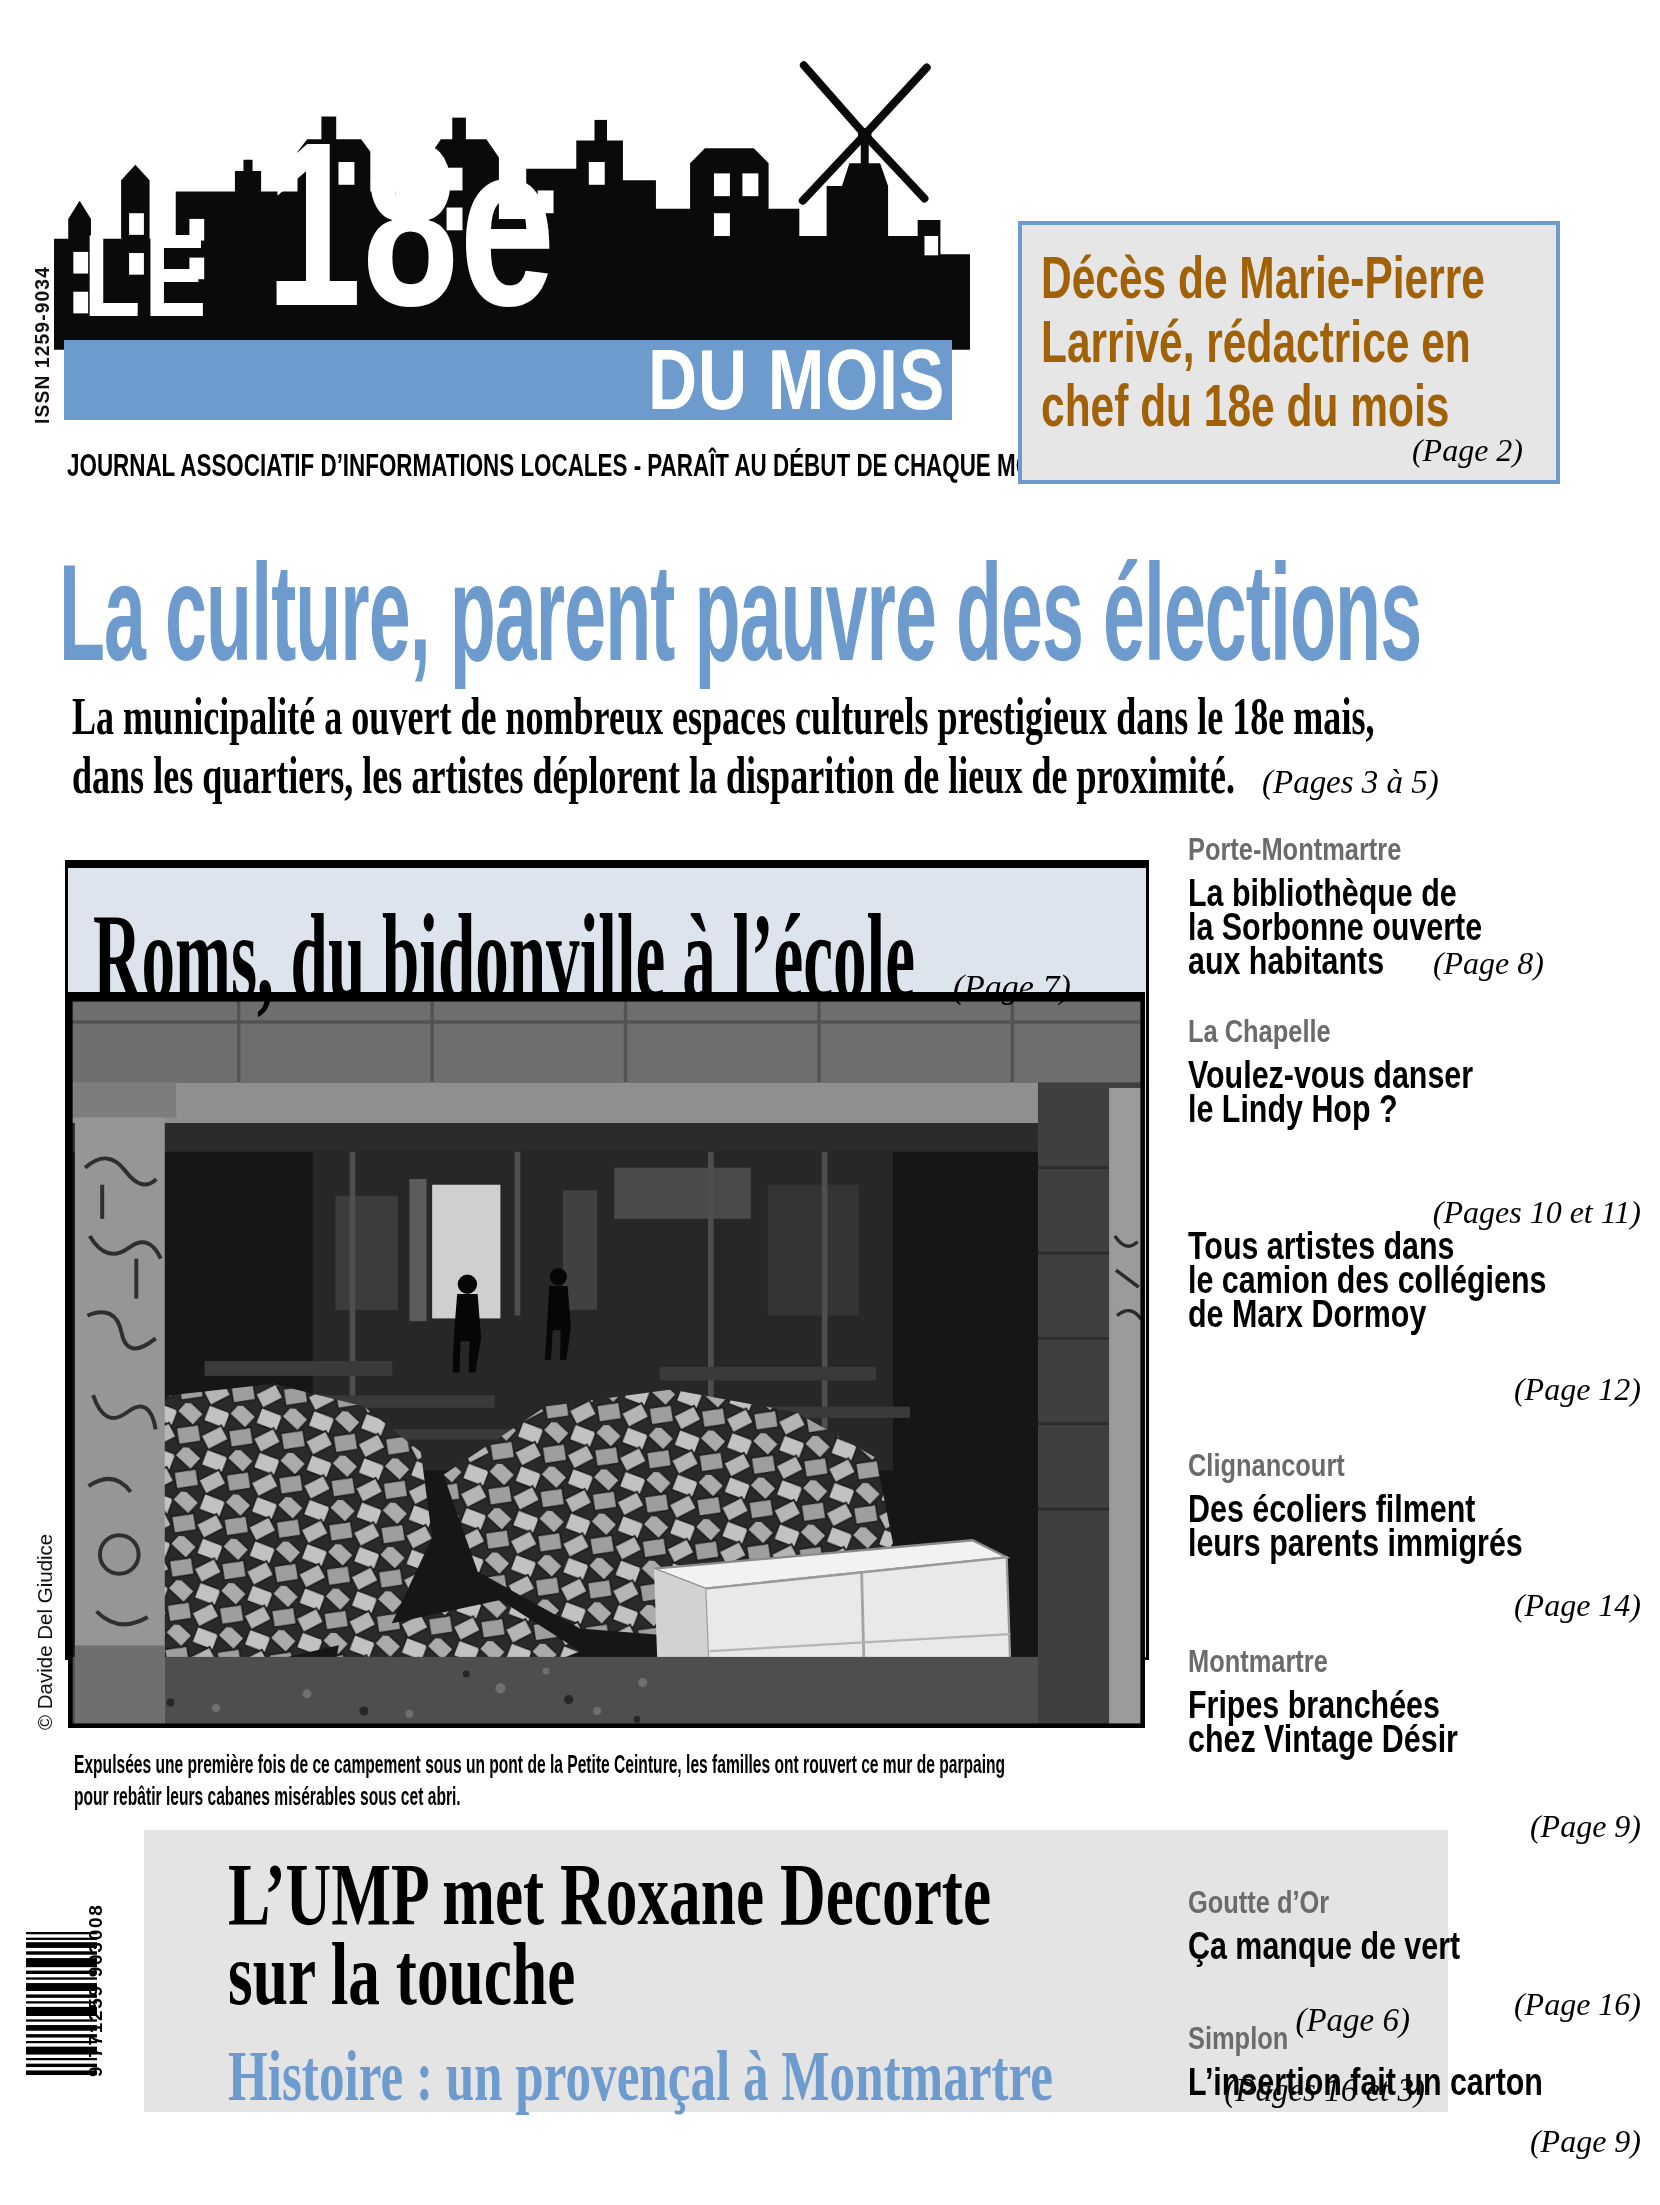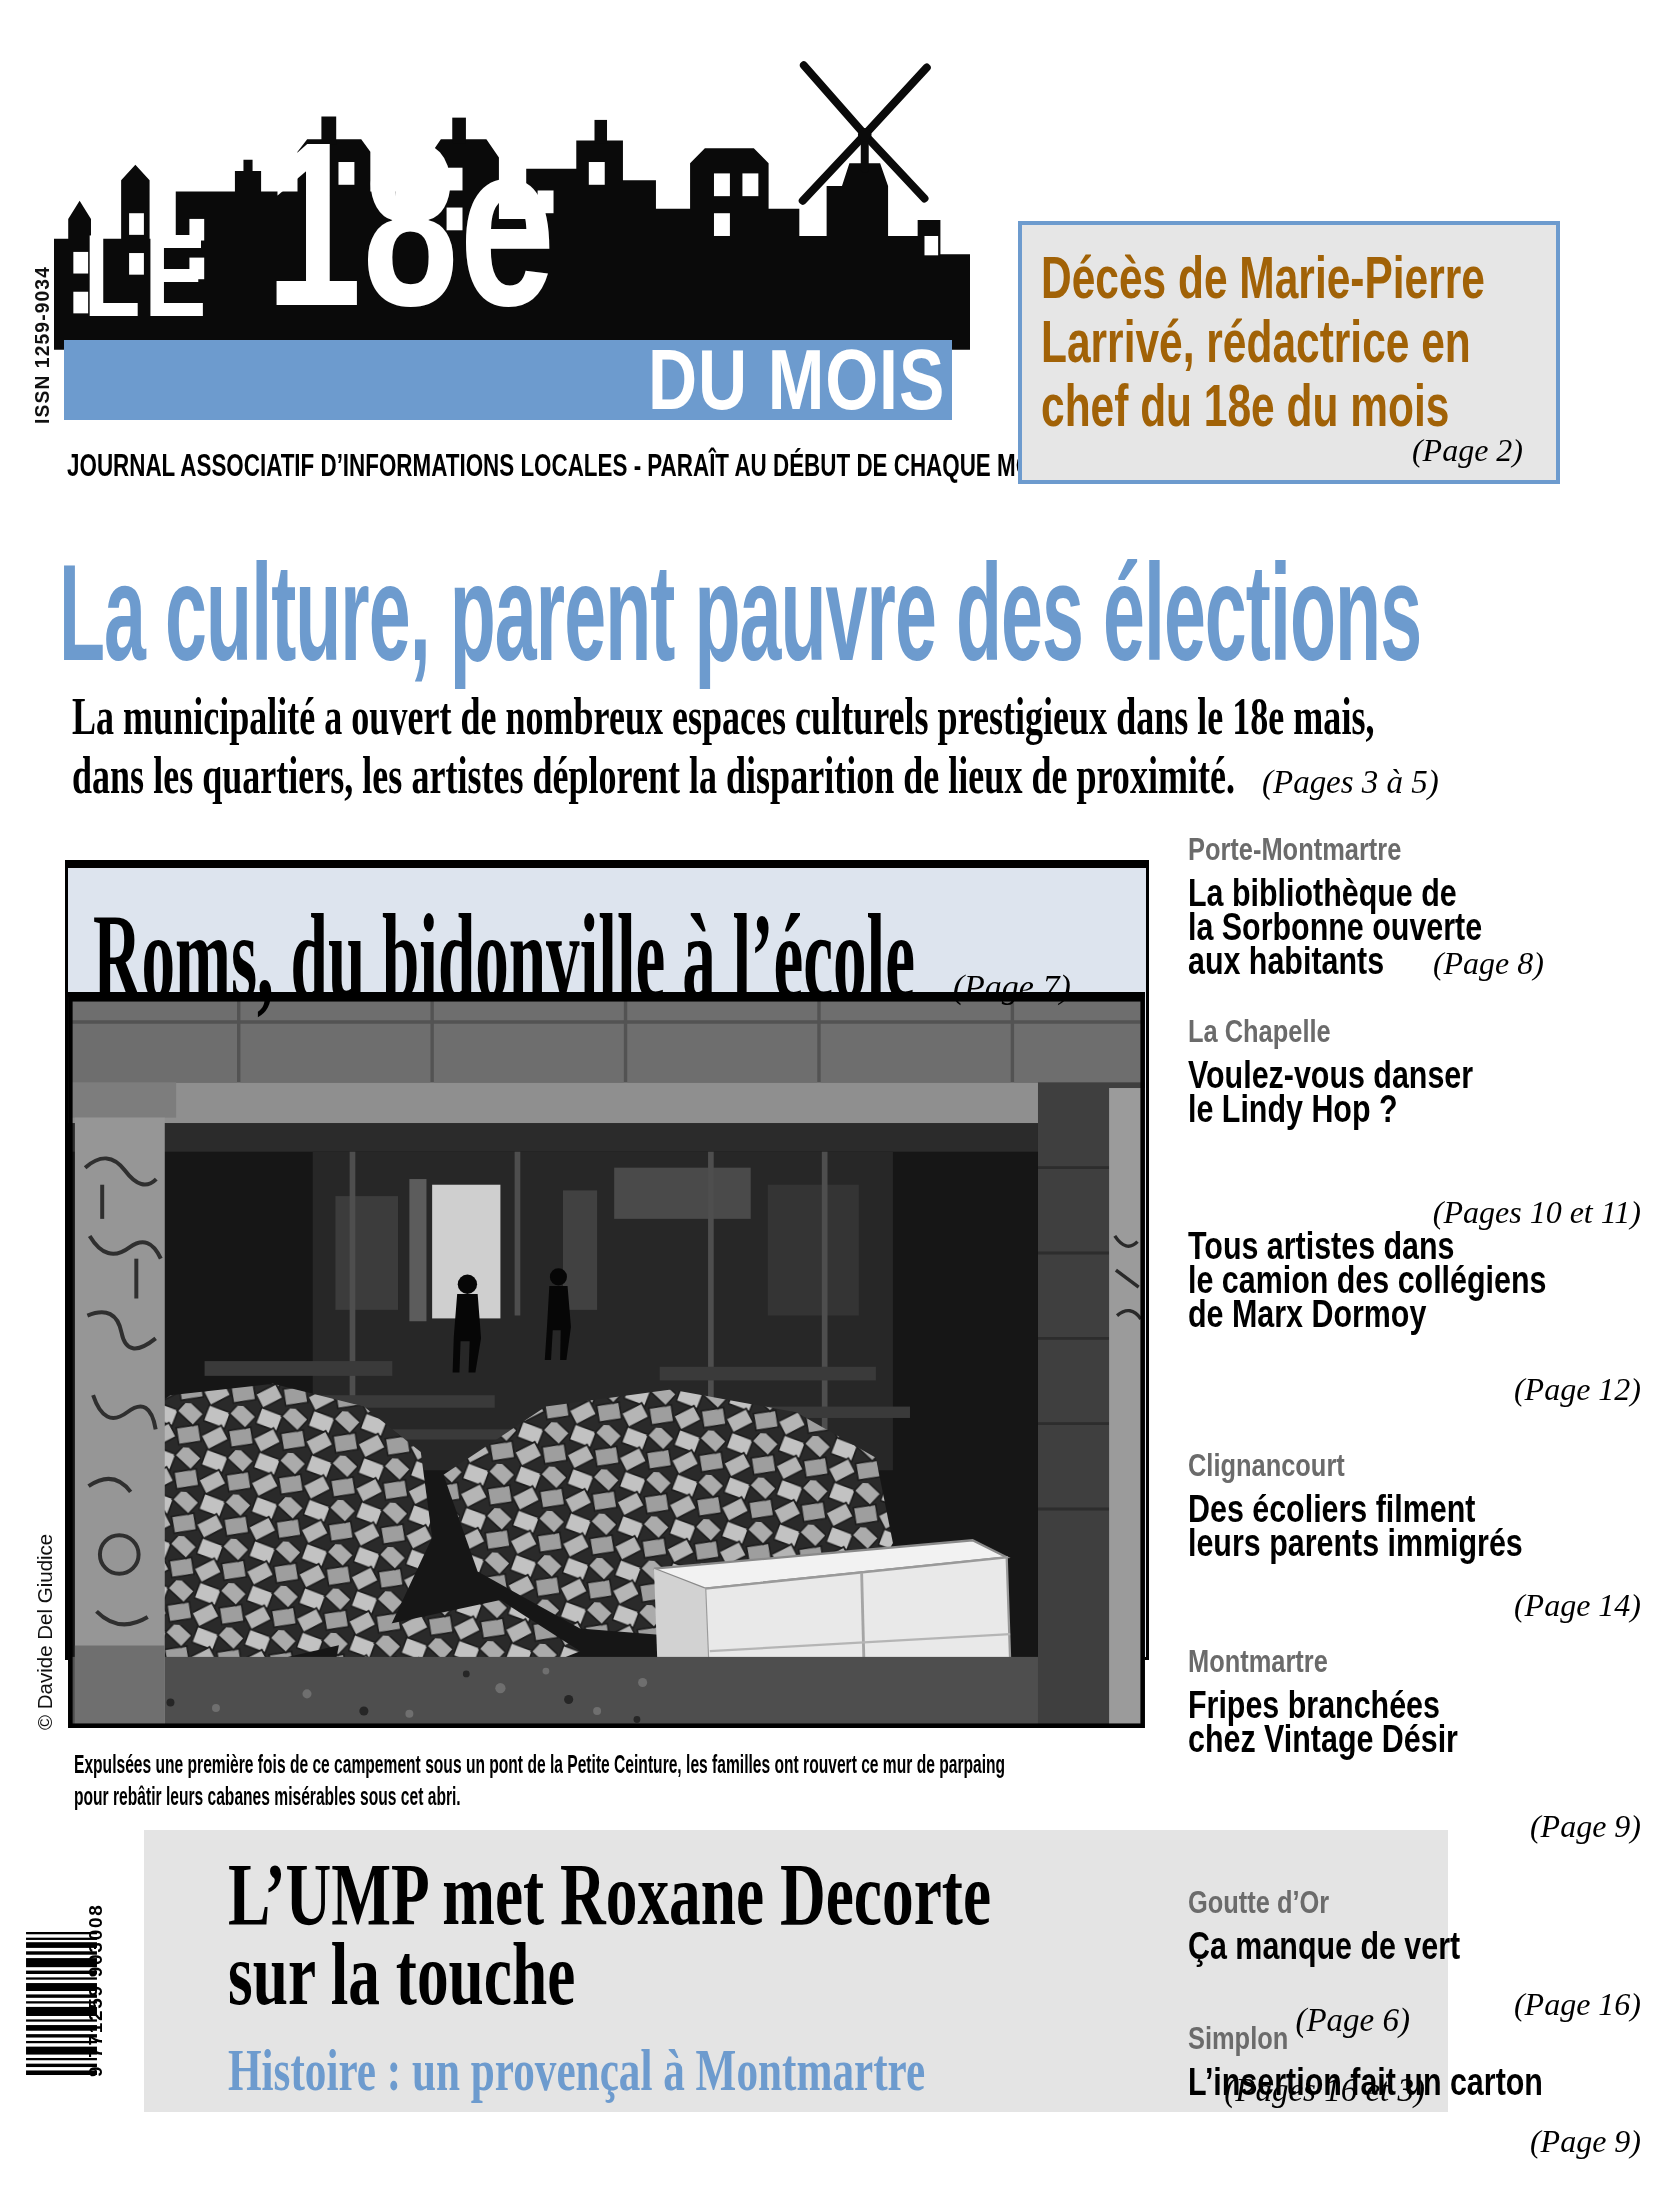--- a/index.html
+++ b/index.html
@@ -44,21 +44,21 @@
   #photo{display:block;border-top:5.7px solid #000;}
   #credit{left:33px;top:1730px;width:165px;height:24px;font-size:20.5px;color:#111;}
   #caption{left:74px;top:1748px;}
   #caption .l{font-size:26px;line-height:32px;color:#000;}
 
   
   #umpbox{left:144px;top:1830px;width:1256px;height:282px;background:#e4e4e4;padding-left:48px;}
   #umpbox .h{padding-left:36px;font-size:88px;line-height:80px;color:#000;}
   #umpbox .h:first-child{padding-top:25px;}
   #ump-ref{position:absolute;right:38px;top:172px;font-size:33px;}
-  #histoire{padding-left:36px;margin-top:20.5px;font-size:60px;color:#6d9bce;}
+  #histoire{padding-left:36px;margin-top:20.5px;font-size:71px;color:#6d9bce;}
   #histoire-ref{position:absolute;right:23px;bottom:3.4px;font-size:33px;}
 
   
   #barcode{left:25.6px;top:1932px;}
   #bardigits{left:85px;top:2077px;width:145px;height:20.5px;font-size:19px;letter-spacing:1.7px;color:#000;}
 
   
   .sb{position:absolute;left:1188px;width:468px;}
   .sb .kick{font-size:31px;color:#6b6b6b;font-weight:bold;margin-bottom:8px;}
   .sb .line{font-size:39px;line-height:34px;color:#000;font-weight:bold;}

